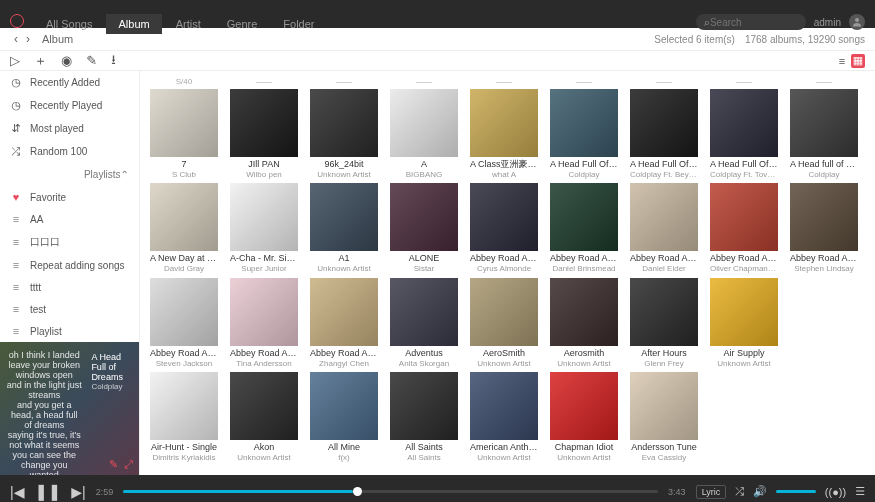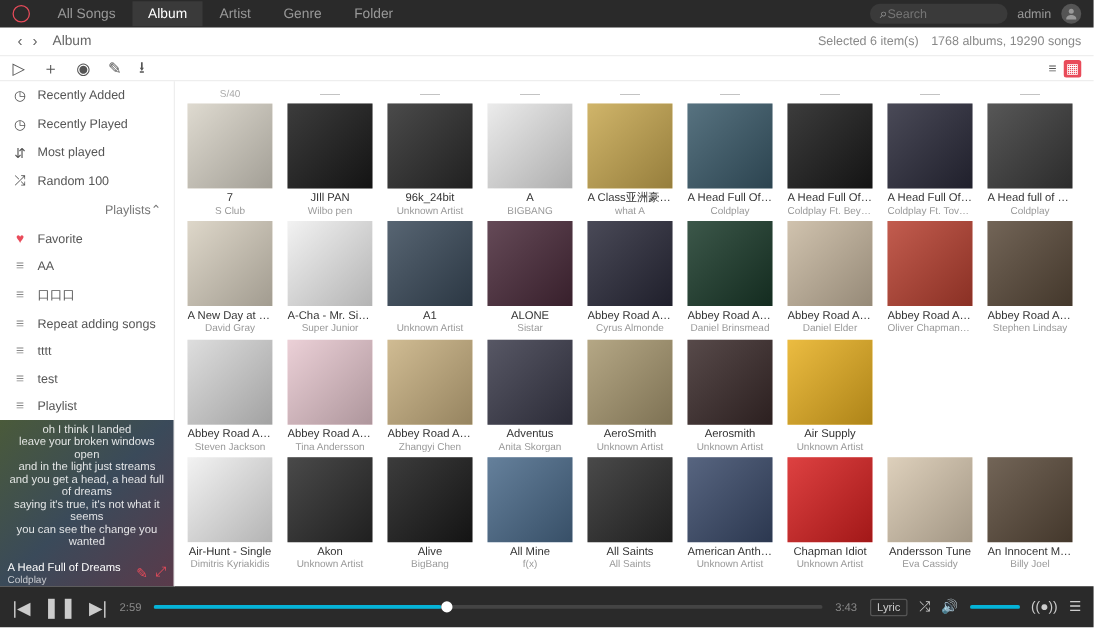--- a/index.html
+++ b/index.html
@@ -1,17 +1,17 @@
 <!DOCTYPE html>
 <html><head>
 <meta charset="utf-8">
 <style>
 *{margin:0;padding:0;box-sizing:border-box;font-family:-apple-system,BlinkMacSystemFont,"Segoe UI",Arial,sans-serif}
 body{width:875px;height:502px;overflow:hidden;background:#fff;font-size:11px;color:#333}
-.topbar{height:22px;background:#2a2a2a;display:flex;align-items:center;padding:0 10px;color:#999}
+.topbar{height:22px;background:#2a2a2a;display:flex;align-items:flex-start;padding:14px 10px;color:#999}
 .logo{width:14px;height:14px;border-radius:50%;border:1.5px solid #e94b5a;margin-right:10px}
 .tabs{display:flex;gap:2px}
 .tab{padding:4px 12px;cursor:pointer;font-size:11px}
 .tab.active{background:#3a3a3a;color:#fff}
 .topbar-right{margin-left:auto;display:flex;align-items:center;gap:8px}
 .search{background:#3a3a3a;border-radius:10px;padding:2px 8px;display:flex;align-items:center;width:110px;height:16px}
 .search input{background:transparent;border:0;color:#ccc;font-size:10px;width:80px;outline:none}
 .avatar{width:16px;height:16px;border-radius:50%;background:#555;display:flex;align-items:center;justify-content:center}
 .navbar{height:23px;display:flex;align-items:center;padding:0 10px;border-bottom:1px solid #eee;color:#666}
 .navbtn{padding:0 4px;cursor:pointer;font-size:12px}
@@ -19,21 +19,21 @@
 .toolbar{height:20px;display:flex;align-items:center;padding:0 10px;gap:14px;border-bottom:1px solid #eee;color:#555}
 .toolbtn{cursor:pointer;font-size:13px}
 .view-toggle{margin-left:auto;display:flex;gap:2px}
 .vbtn{width:14px;height:14px;display:flex;align-items:center;justify-content:center;font-size:11px}
 .vbtn.active{background:#e94b5a;color:#fff;border-radius:2px}
 .main{display:flex;height:404px}
 .sidebar{width:140px;border-right:1px solid #eee;overflow-y:auto;display:flex;flex-direction:column}
 .side-item{display:flex;align-items:center;padding:5px 10px;gap:8px;cursor:pointer;color:#555;font-size:10px}
 .side-item .icon{width:12px;text-align:center;font-size:11px}
 .side-header{display:flex;align-items:center;padding:6px 10px;font-size:10px;color:#777;justify-content:flex-end}
-.lyrics-panel{margin-top:auto;height:165px;background:linear-gradient(135deg,#4a5a3a,#3a4a5a,#5a3a4a);color:#fff;padding:8px 6px;font-size:9px;text-align:center;display:flex;flex-direction:column;justify-content:center;gap:9px;position:relative;overflow:hidden}
+.lyrics-panel{margin-top:auto;height:165px;background:linear-gradient(135deg,#4a5a3a,#3a4a5a,#5a3a4a);color:#fff;padding:8px 6px;font-size:9px;text-align:center;display:flex;flex-direction:row;justify-content:center;gap:9px;position:relative;overflow:hidden}
 .lyrics-panel .line{opacity:.85}
 .np-info{text-align:left;padding-top:2px;font-size:9px}
 .np-sub{font-size:8px;opacity:.7}
 .np-actions{position:absolute;bottom:4px;right:6px;display:flex;gap:6px;color:#e94b5a;font-size:11px}
 .grid{flex:1;overflow-y:auto;padding:6px 10px 10px 10px}
 .row{display:flex;gap:12px;margin-bottom:4px}
 .album{width:68px;text-align:center;cursor:pointer}
 .cover{width:68px;height:68px;background:#888;margin-bottom:2px;position:relative;overflow:hidden}
 .cover::after{content:"";position:absolute;inset:0;background:linear-gradient(135deg,rgba(255,255,255,.15),rgba(0,0,0,.25))}
 .title{font-size:9px;color:#333;white-space:nowrap;overflow:hidden;text-overflow:ellipsis;line-height:1.2}
@@ -305,42 +305,42 @@
             <div class="cover" style="background:#a89870"></div>
             <div class="title">AeroSmith</div>
             <div class="artist">Unknown Artist</div>
           </div>
           <div class="album">
             <div class="cover" style="background:#3a2a2a"></div>
             <div class="title">Aerosmith</div>
             <div class="artist">Unknown Artist</div>
           </div>
           <div class="album">
+            <div class="cover" style="background:#2a2a2a"></div>
+            <div class="title">After Hours</div>
+            <div class="artist">Glenn Frey</div>
+          </div>
+          <div class="album">
             <div class="cover" style="background:#e8b020"></div>
             <div class="title">Air Supply</div>
             <div class="artist">Unknown Artist</div>
           </div>
         </div>
         <div class="row">
           <div class="album">
             <div class="cover" style="background:#f0f0f0"></div>
             <div class="title">Air-Hunt - Single</div>
             <div class="artist">Dimitris Kyriakidis</div>
           </div>
           <div class="album">
             <div class="cover" style="background:#2a2a2a"></div>
             <div class="title">Akon</div>
             <div class="artist">Unknown Artist</div>
           </div>
           <div class="album">
-            <div class="cover" style="background:#1a1a1a"></div>
-            <div class="title">Alive</div>
-            <div class="artist">BigBang</div>
-          </div>
-          <div class="album">
             <div class="cover" style="background:#4a6a8a"></div>
             <div class="title">All Mine</div>
             <div class="artist">f(x)</div>
           </div>
           <div class="album">
             <div class="cover" style="background:#2a2a2a"></div>
             <div class="title">All Saints</div>
             <div class="artist">All Saints</div>
           </div>
           <div class="album">
@@ -350,25 +350,20 @@
           </div>
           <div class="album">
             <div class="cover" style="background:#d82020"></div>
             <div class="title">Chapman Idiot</div>
             <div class="artist">Unknown Artist</div>
           </div>
           <div class="album">
             <div class="cover" style="background:#d8c8b0"></div>
             <div class="title">Andersson Tune</div>
             <div class="artist">Eva Cassidy</div>
-          </div>
-          <div class="album">
-            <div class="cover" style="background:#5a4a3a"></div>
-            <div class="title">An Innocent Man</div>
-            <div class="artist">Billy Joel</div>
           </div>
         </div>
       </div>
   </div>
 </div>
 
 <div class="player">
   <span class="pbtn">|◀</span>
   <span class="pbtn" style="font-size:16px">❚❚</span>
   <span class="pbtn">▶|</span>

